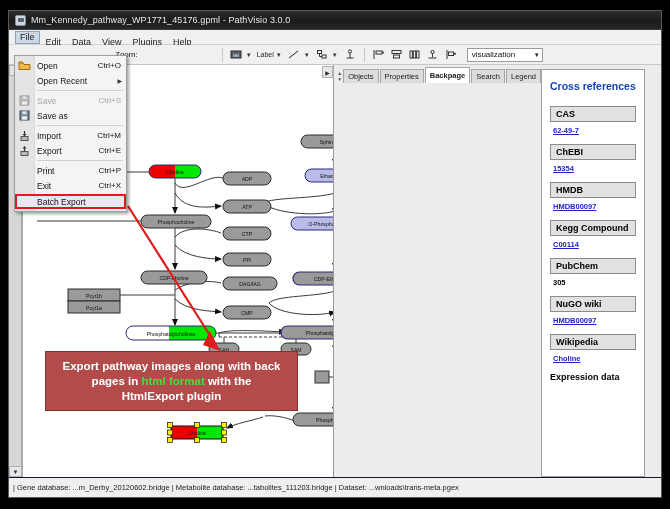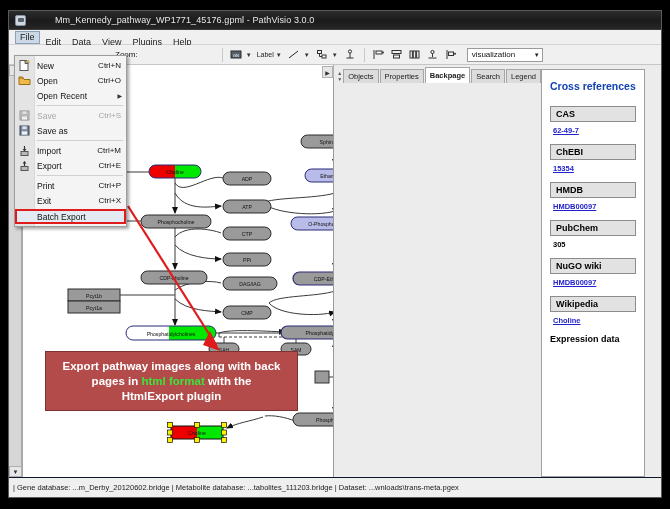--- a/index.html
+++ b/index.html
@@ -18,21 +18,20 @@
     border:1px solid #5a5a5a;
     box-shadow:0 0 3px rgba(0,0,0,.6);
     overflow:hidden;
   }
   
   #titlebar {
     height:19px;
     background:linear-gradient(180deg,#2c2c2c 0%,#1b1b1b 55%,#262626 100%);
     display:flex; align-items:center; padding-left:6px;
     border-bottom:1px solid #3a3a3a;
-    gap:24px;
   }
   .tb-icon {
     width:11px; height:11px; margin-right:5px;
     background:#cfd6de; border:1px solid #8592a0; border-radius:2px;
     position:relative; flex:none;
   }
   .tb-icon:after{
     content:""; position:absolute; left:2px; top:2px; width:6px; height:4px;
     background:#55606c; border-radius:1px;
   }
@@ -584,20 +583,24 @@
         </div>
         <div class="xref-block">
           <div class="xref-head">ChEBI</div>
           <div class="xref-val"><a href="#">15354</a></div>
         </div>
         <div class="xref-block">
           <div class="xref-head">HMDB</div>
           <div class="xref-val"><a href="#">HMDB00097</a></div>
         </div>
         <div class="xref-block">
+          <div class="xref-head">Kegg Compound</div>
+          <div class="xref-val"><a href="#">C00114</a></div>
+        </div>
+        <div class="xref-block">
           <div class="xref-head">PubChem</div>
           <div class="xref-val plain">305</div>
         </div>
         <div class="xref-block">
           <div class="xref-head">NuGO wiki</div>
           <div class="xref-val"><a href="#">HMDB00097</a></div>
         </div>
         <div class="xref-block">
           <div class="xref-head">Wikipedia</div>
           <div class="xref-val"><a href="#">Choline</a></div>
@@ -608,31 +611,20 @@
     </div>
   </div>
 
   <div id="statusbar">
     <span id="status-text">| Gene database: ...m_Derby_20120602.bridge | Metabolite database: ...tabolites_111203.bridge | Dataset: ...wnloads\trans-meta.pgex</span>
   </div>
 
   <div id="file-menu">
     <div class="gutter"></div>
 
-    <div class="fm-row">
-      <span class="fm-ico">
-        <svg width="13" height="11">
-            <rect x="2" y="0.5" width="8" height="10" fill="#fff" stroke="#5a5a5a"></rect>
-            <path d="M7,0.5 L10,3.5 L7,3.5 z" fill="#cfcfcf" stroke="#5a5a5a"></path>
-            <path d="M9,0 l2.6,2.6" stroke="#e8b33a" stroke-width="1.4"></path>
-          </svg>
-      </span>
-      <span class="fm-label">New</span>
-      <span class="fm-key">Ctrl+N</span>
-    </div>
 
     <div class="fm-row">
       <span class="fm-ico">
         <svg width="13" height="11">
             <path d="M1,3 L5,3 L6,4.5 L12,4.5 L12,9.5 L1,9.5 z" fill="#f0b94a" stroke="#9a6f1a"></path>
             <path d="M1,3 L1,2 L4.5,2 L5.4,3" fill="#e0a93a" stroke="#9a6f1a"></path>
           </svg>
       </span>
       <span class="fm-label">Open</span>
       <span class="fm-key">Ctrl+O</span>

